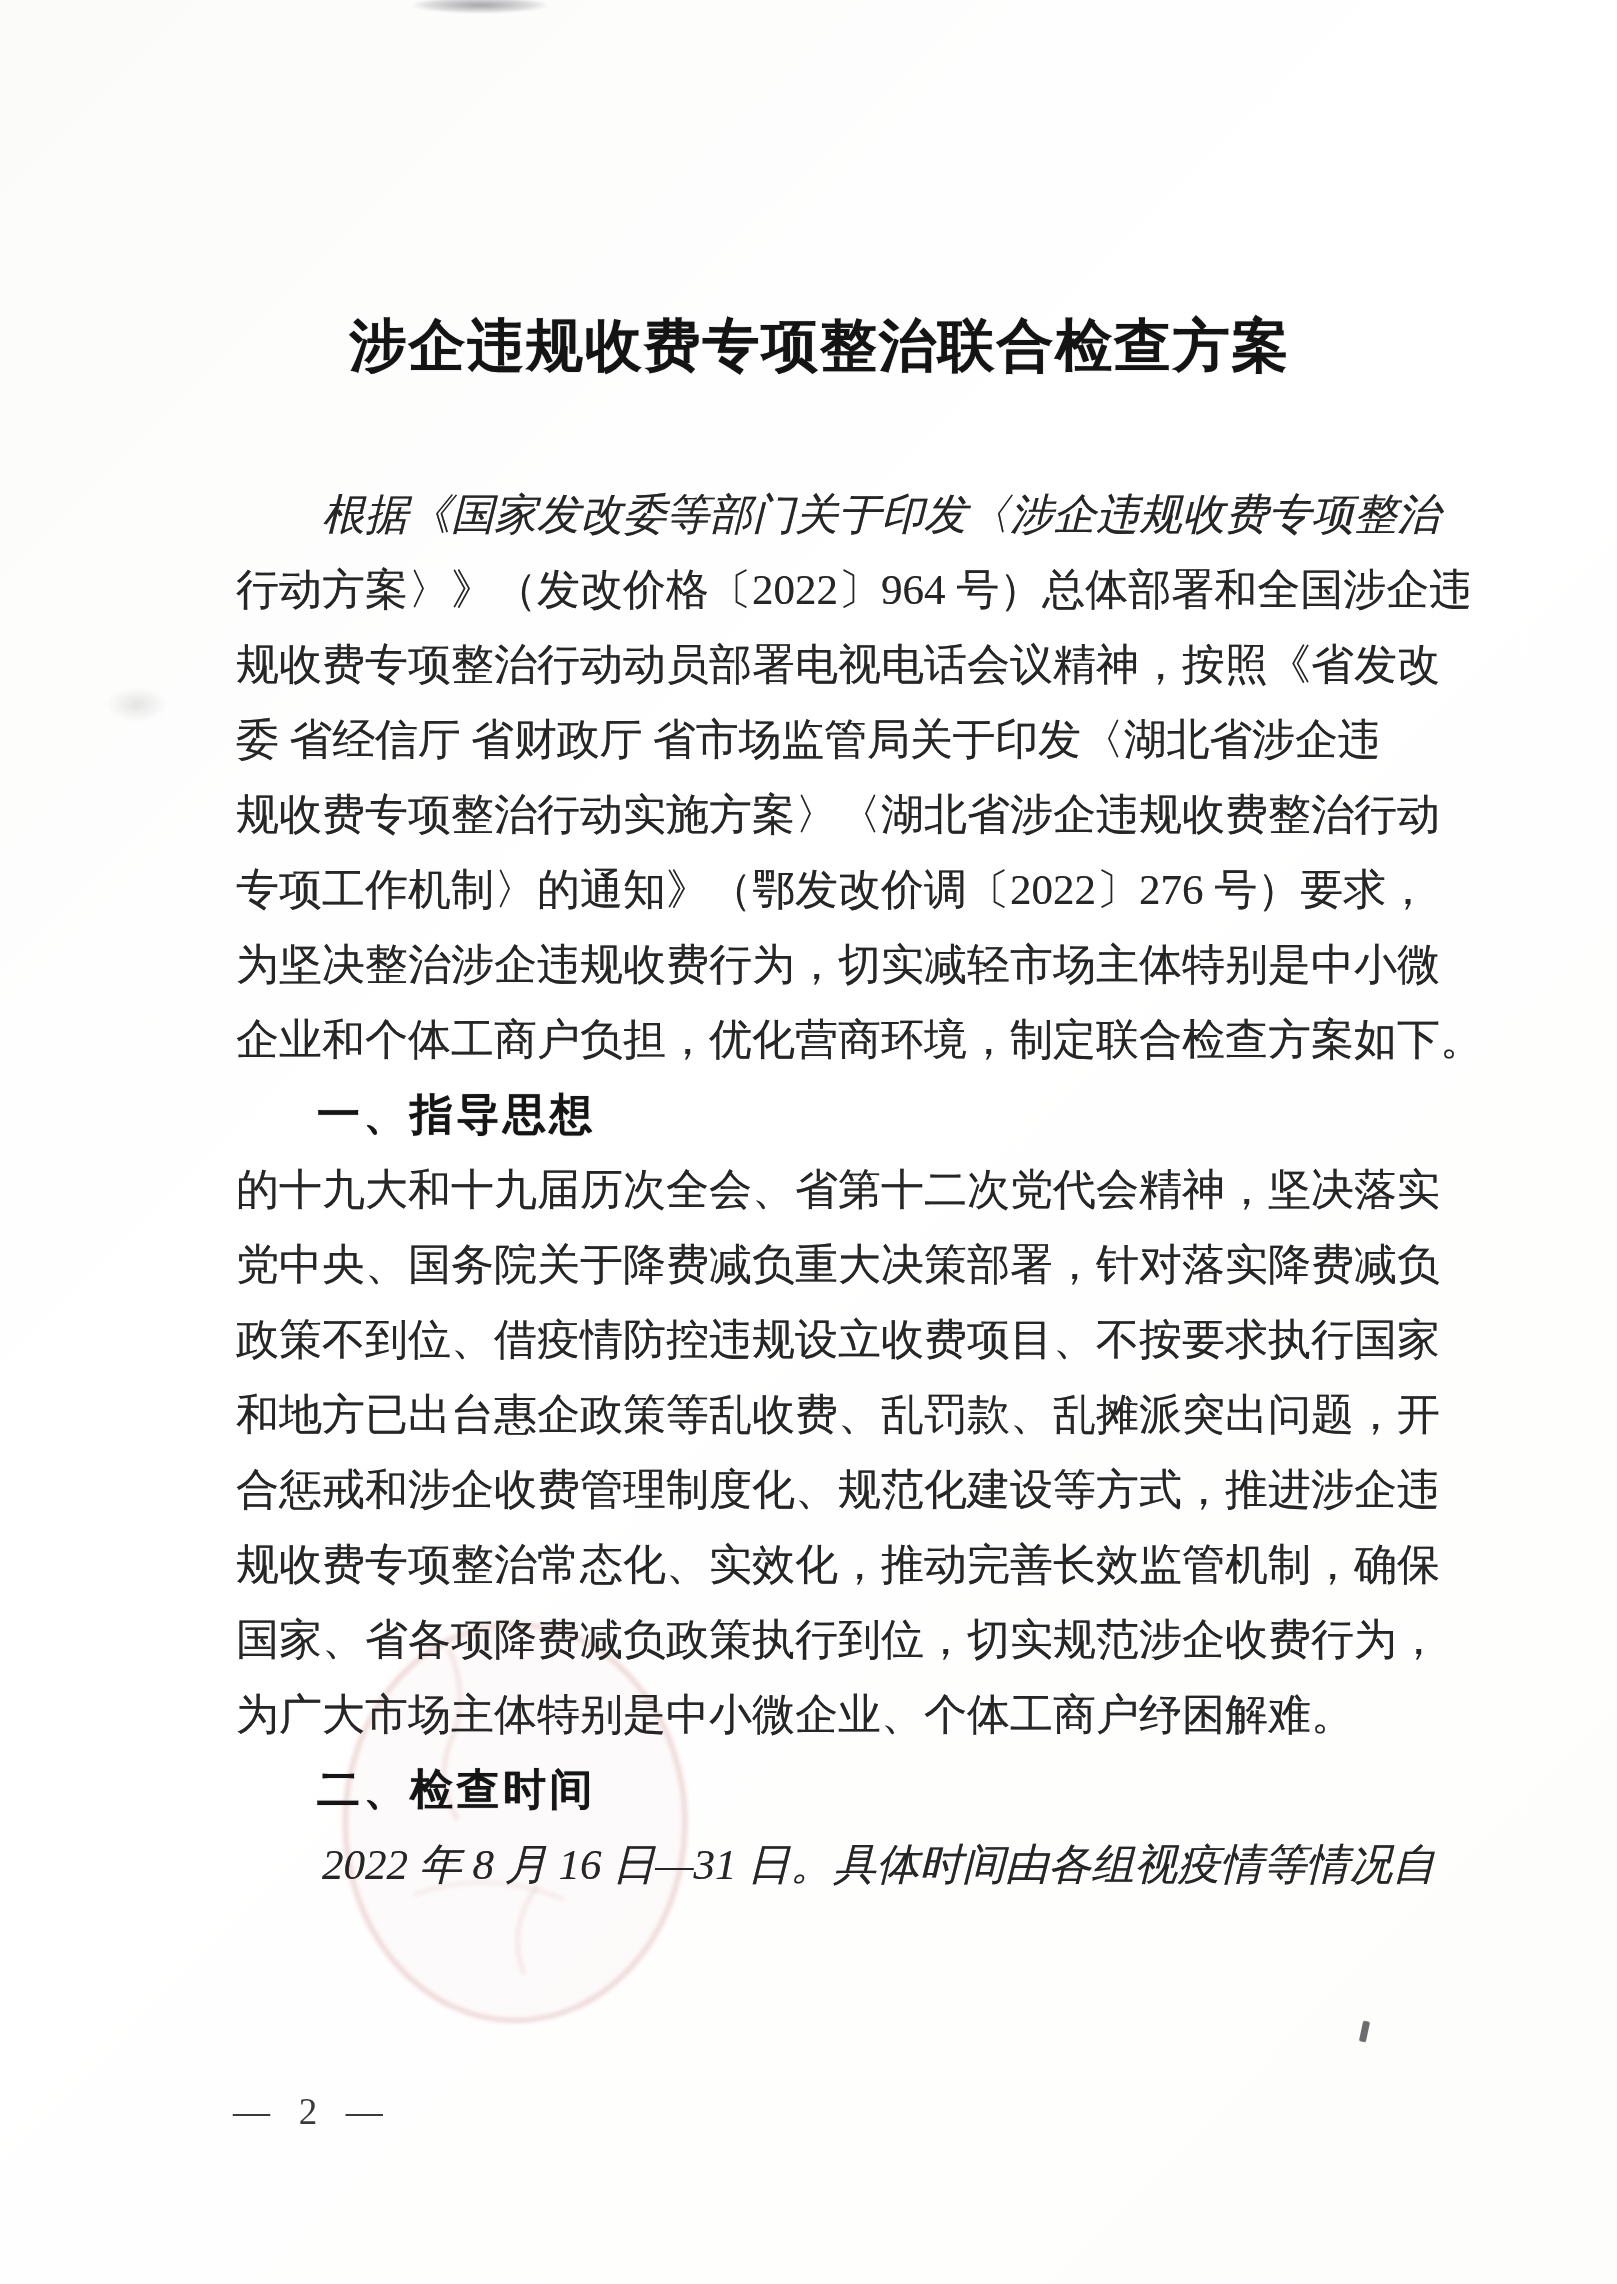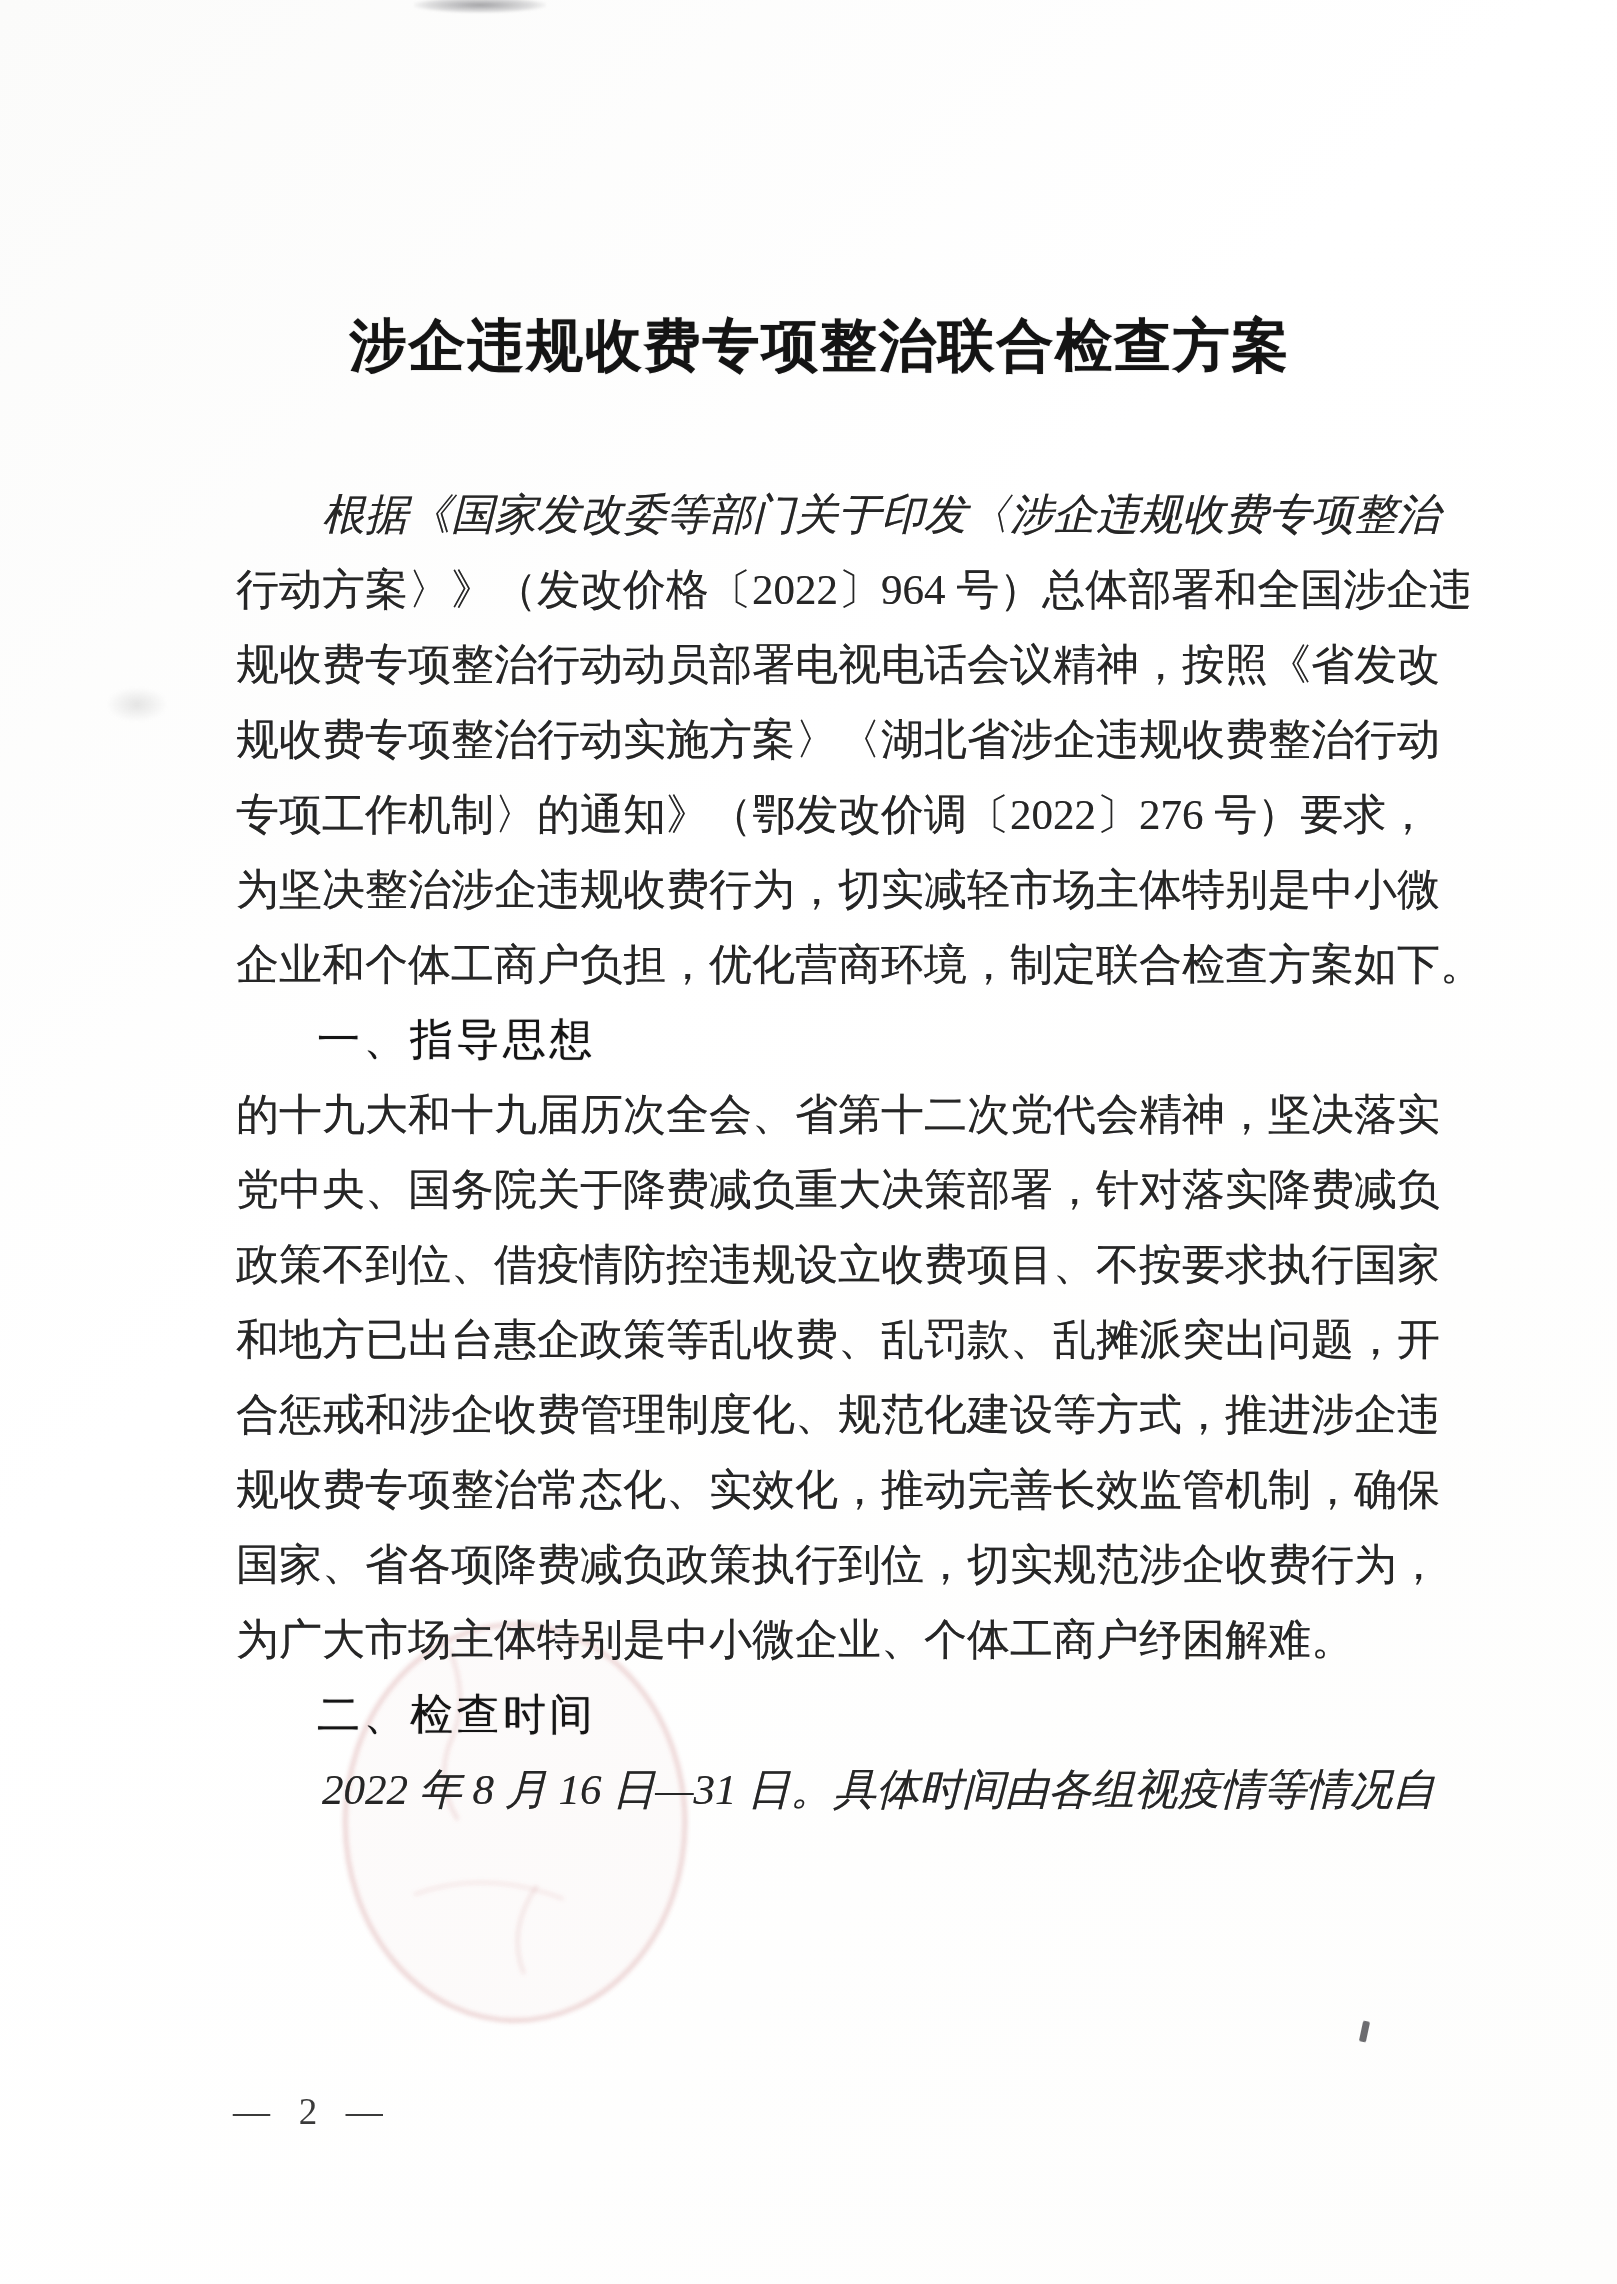--- a/index.html
+++ b/index.html
@@ -49,21 +49,21 @@
     text-align: justify;
     text-align-last: justify;
     white-space: nowrap;
     text-shadow: 0 0 0.5px rgba(30,30,30,0.5);
   }
   .line.indent { padding-left: 86px; font-style: italic; }
   .line.natural { text-align: right; text-align-last: left; }
   .line.tight { letter-spacing: -0.7px; }
   .line.heading {
     font-family: "Liberation Sans", sans-serif;
-    font-weight: normal;
+    font-weight: bold;
     color: #151515;
     text-align: right;
     text-align-last: left;
     padding-left: 81px;
     letter-spacing: 3.5px;
     text-shadow: 0 0 0.9px rgba(0,0,0,0.6);
   }
 
   
   .page-number {
@@ -123,20 +123,21 @@
     <path d="M250 330 Q215 380 235 430" fill="none" stroke="rgba(184,92,92,0.18)" stroke-width="4"></path>
     <path d="M110 340 Q190 310 280 345" fill="none" stroke="rgba(184,92,92,0.14)" stroke-width="4"></path>
   </svg>
 
   <div class="doc-title">涉企违规收费专项整治联合检查方案</div>
 
   <div class="body-block">
     <div class="line indent">根据《国家发改委等部门关于印发〈涉企违规收费专项整治</div>
     <div class="line">行动方案〉》（发改价格〔2022〕964 号）总体部署和全国涉企违</div>
     <div class="line">规收费专项整治行动动员部署电视电话会议精神，按照《省发改</div>
+    <div class="line tight">委 省经信厅 省财政厅 省市场监管局关于印发〈湖北省涉企违</div>
     <div class="line">规收费专项整治行动实施方案〉〈湖北省涉企违规收费整治行动</div>
     <div class="line">专项工作机制〉的通知》（鄂发改价调〔2022〕276 号）要求，</div>
     <div class="line">为坚决整治涉企违规收费行为，切实减轻市场主体特别是中小微</div>
     <div class="line">企业和个体工商户负担，优化营商环境，制定联合检查方案如下。</div>
     <div class="line heading">一、指导思想</div>
     <div class="line">的十九大和十九届历次全会、省第十二次党代会精神，坚决落实</div>
     <div class="line">党中央、国务院关于降费减负重大决策部署，针对落实降费减负</div>
     <div class="line">政策不到位、借疫情防控违规设立收费项目、不按要求执行国家</div>
     <div class="line">和地方已出台惠企政策等乱收费、乱罚款、乱摊派突出问题，开</div>
     <div class="line">合惩戒和涉企收费管理制度化、规范化建设等方式，推进涉企违</div>

